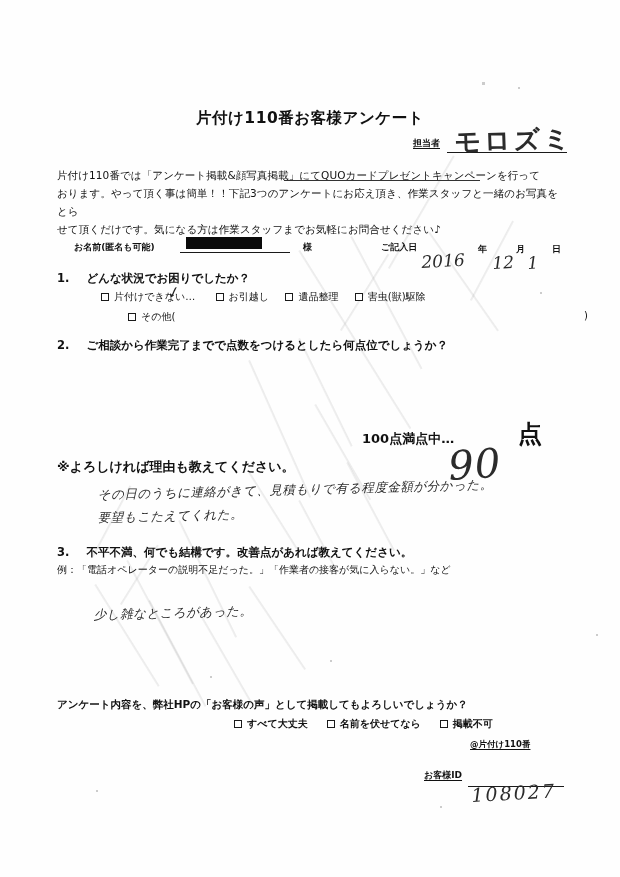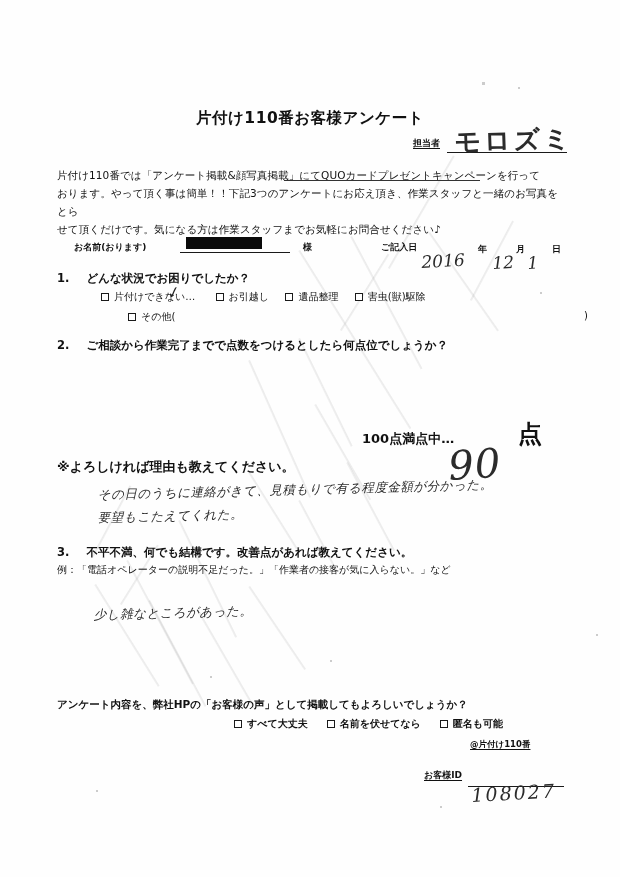--- a/index.html
+++ b/index.html
@@ -208,21 +208,21 @@
     <div>
       <span>おります。やって頂く事は簡単！！下記3つのアンケートにお応え頂き、作業スタッフと一緒のお写真をとら</span>
     </div>
     <div>
       <span>せて頂くだけです。気になる方は作業スタッフまでお気軽にお問合せください♪</span>
     </div>
   </div>
 
   <div class="abs rule-thin" style="left:284px; top:180px; width:196px;"></div>
 
-  <div class="abs label-sm" style="left:74px; top:241px;">お名前(おります)</div>
+  <div class="abs label-sm" style="left:74px; top:241px;">お名前(匿名も可能)</div>
   <div class="abs rule" style="left:180px; top:252px; width:110px;"></div>
   <div class="redaction" style="left:186px; top:237px; width:76px; height:12px;"></div>
   <div class="abs label-sm" style="left:303px; top:241px;">様</div>
 
   <div class="abs label-sm" style="left:381px; top:241px;">ご記入日</div>
   <div class="abs hand hand-date" style="left:422px; top:252px;">2016</div>
   <div class="abs label-sm" style="left:478px; top:243px;">年</div>
   <div class="abs hand hand-date" style="left:493px; top:253px;">12</div>
   <div class="abs label-sm" style="left:516px; top:243px;">月</div>
   <div class="abs hand hand-date" style="left:528px; top:253px;">1</div>
@@ -273,21 +273,21 @@
   <div class="abs q-sub" style="left:57px; top:563px;">例：「電話オペレーターの説明不足だった。」「作業者の接客が気に入らない。」など</div>
   <div class="abs hand hand-free" style="left:94px; top:607px;">少し雑なところがあった。</div>
 
   <div class="abs" style="left:57px; top:698px; font-size:10.5px; font-weight:bold;">アンケート内容を、弊社HPの「お客様の声」として掲載してもよろしいでしょうか？</div>
 
   <div class="abs opt" style="left:190px; top:717px; font-weight:bold;">
     <span class="cb"></span><span>すべて大丈夫</span>
     <span style="display:inline-block;width:12px;"></span>
     <span class="cb"></span><span>名前を伏せてなら</span>
     <span style="display:inline-block;width:12px;"></span>
-    <span class="cb"></span><span>匿名も可能</span>
+    <span class="cb"></span><span>掲載不可</span>
   </div>
 
   <div class="abs tiny underline-txt" style="left:470px; top:739px; font-weight:bold;">@片付け110番</div>
 
   <div class="abs label-sm underline-txt" style="left:424px; top:769px;">お客様ID</div>
   <div class="abs rule" style="left:468px; top:786px; width:96px;"></div>
   <div class="abs hand hand-id" style="left:472px; top:784px;">108027</div>
 
 </div>
 

